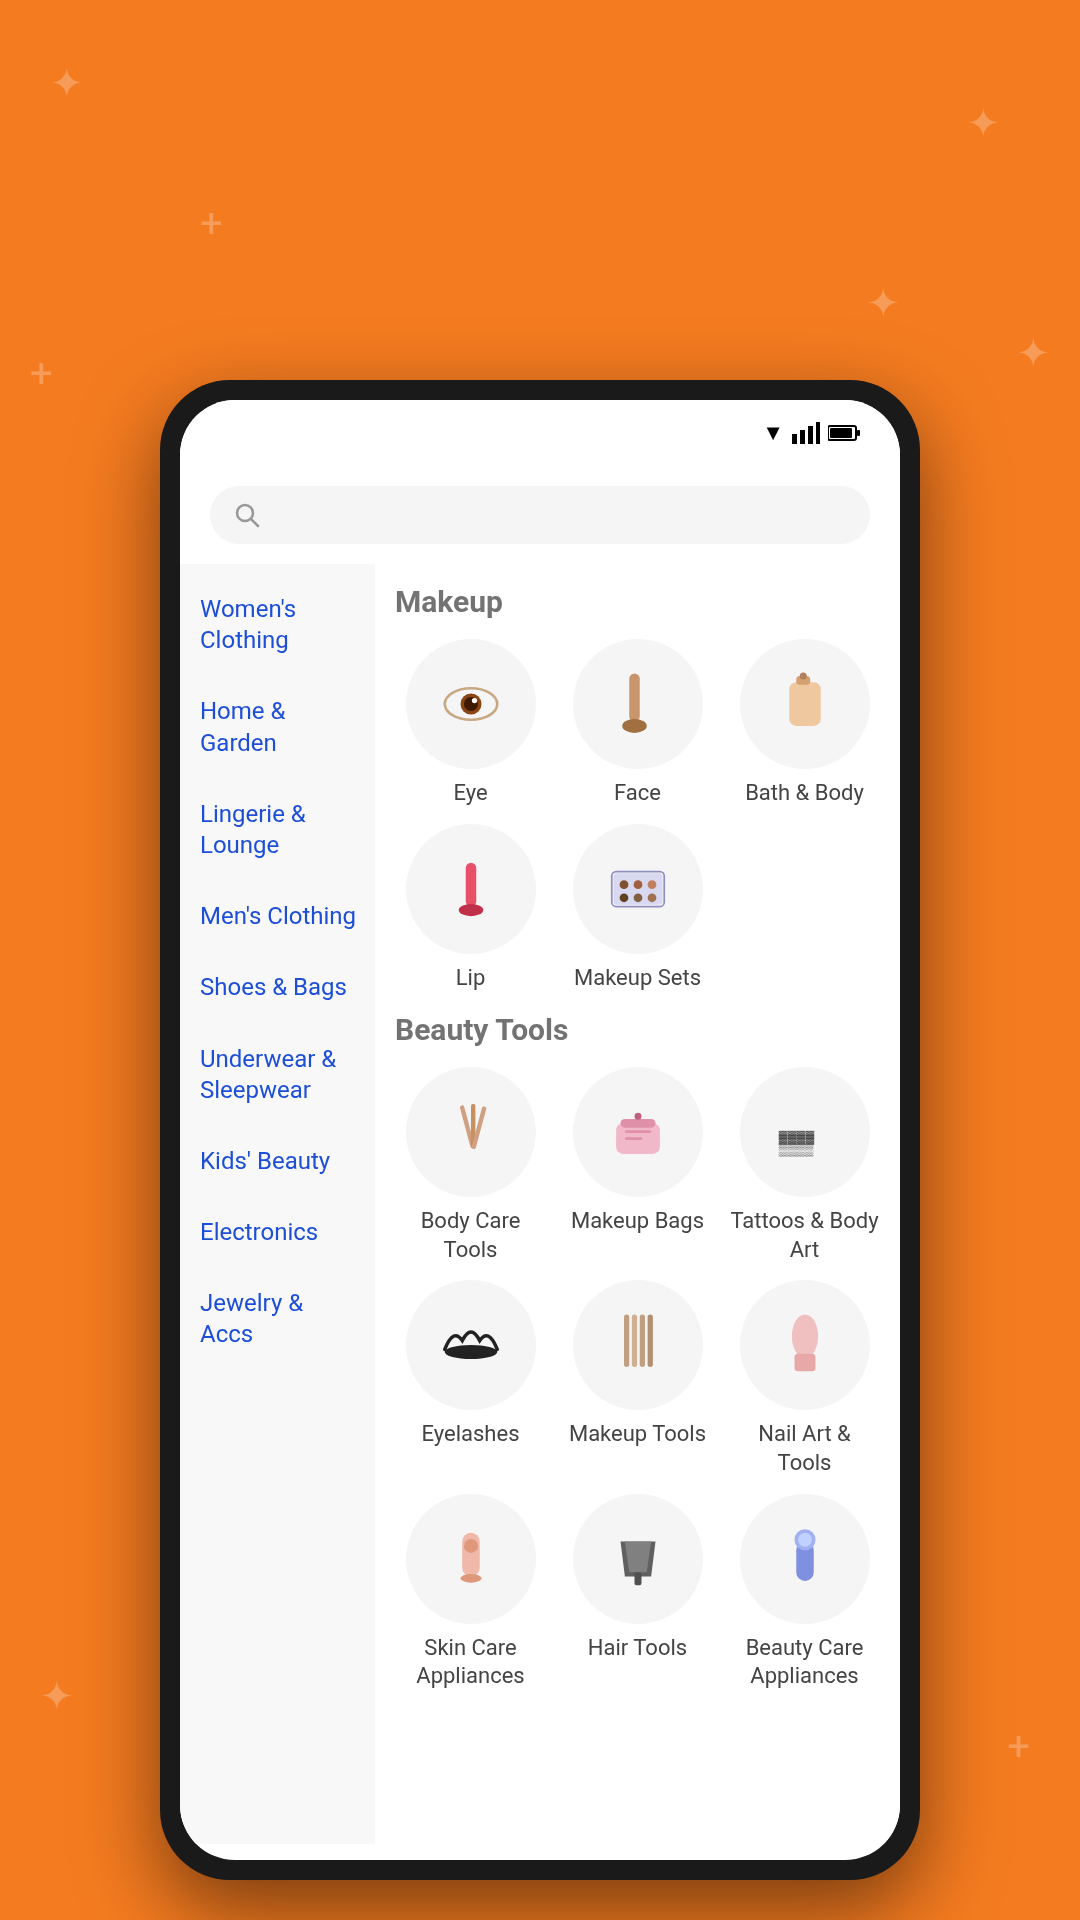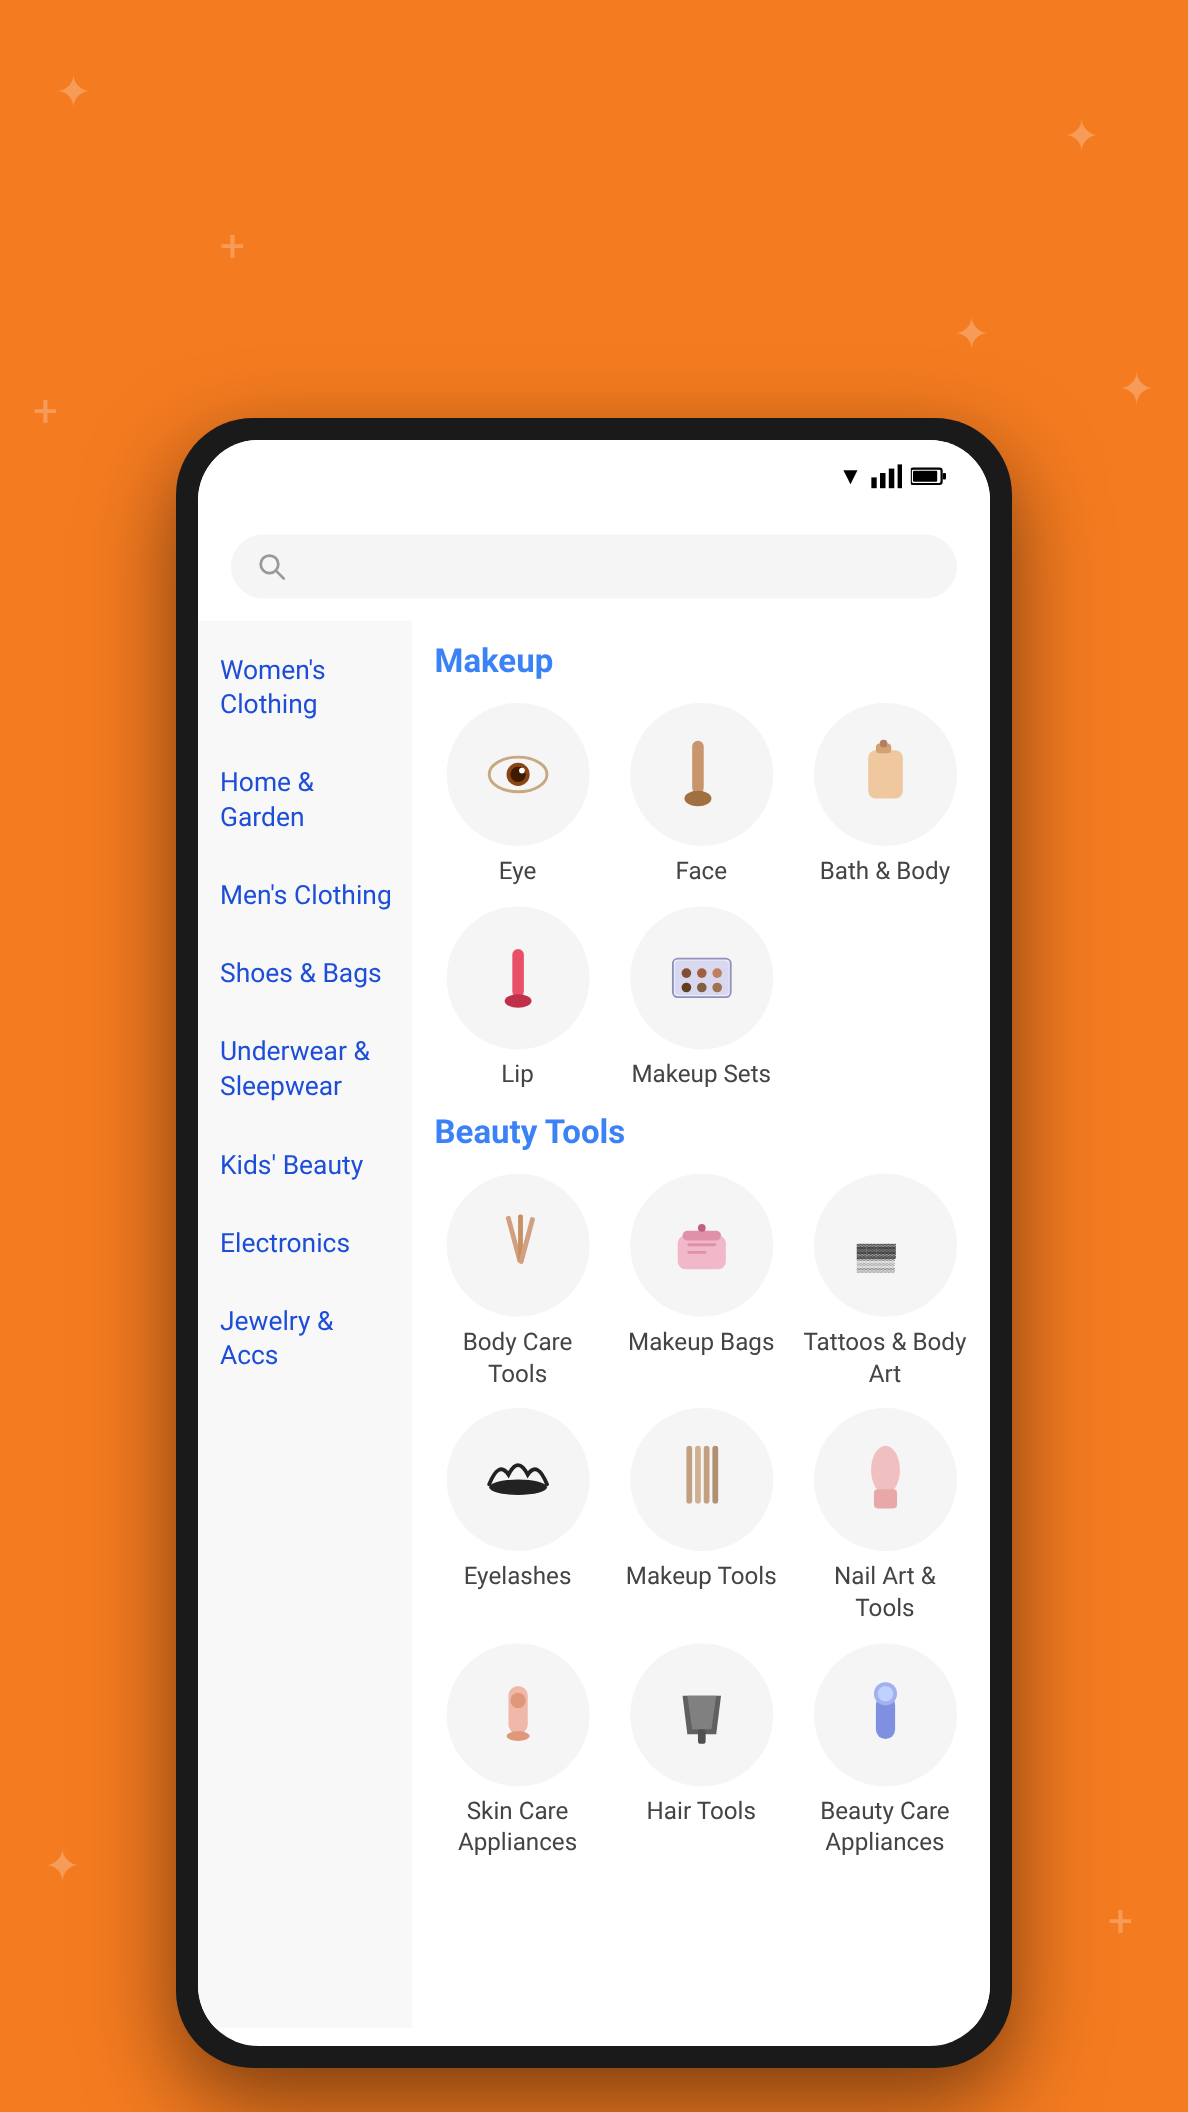--- a/index.html
+++ b/index.html
@@ -163,21 +163,21 @@
       overflow-y: auto;
       padding: 20px 20px;
       background: white;
     }
 
     .category-content::-webkit-scrollbar { display: none; }
 
     .section-title {
       font-size: 30px;
       font-weight: 700;
-      color: #3b82f6;
+      color: #737373;
       margin-bottom: 20px;
     }
 
     .items-grid {
       display: grid;
       grid-template-columns: repeat(3, 1fr);
       gap: 16px;
       margin-bottom: 20px;
     }
 
@@ -268,20 +268,21 @@
         <span class="search-placeholder"></span>
       </div>
     </div>
 
     <div class="main-content">
 
       <div class="sidebar">
 
           <div class="sidebar-item">Women's Clothing</div>
           <div class="sidebar-item">Home &amp; Garden</div>
+          <div class="sidebar-item">Lingerie &amp; Lounge</div>
           <div class="sidebar-item">Men's Clothing</div>
           <div class="sidebar-item">Shoes &amp; Bags</div>
           <div class="sidebar-item">Underwear &amp; Sleepwear</div>
           <div class="sidebar-item">Kids' Beauty</div>
           <div class="sidebar-item">Electronics</div>
           <div class="sidebar-item">Jewelry &amp; Accs</div>
         </div>
 
       <div class="category-content">
 

